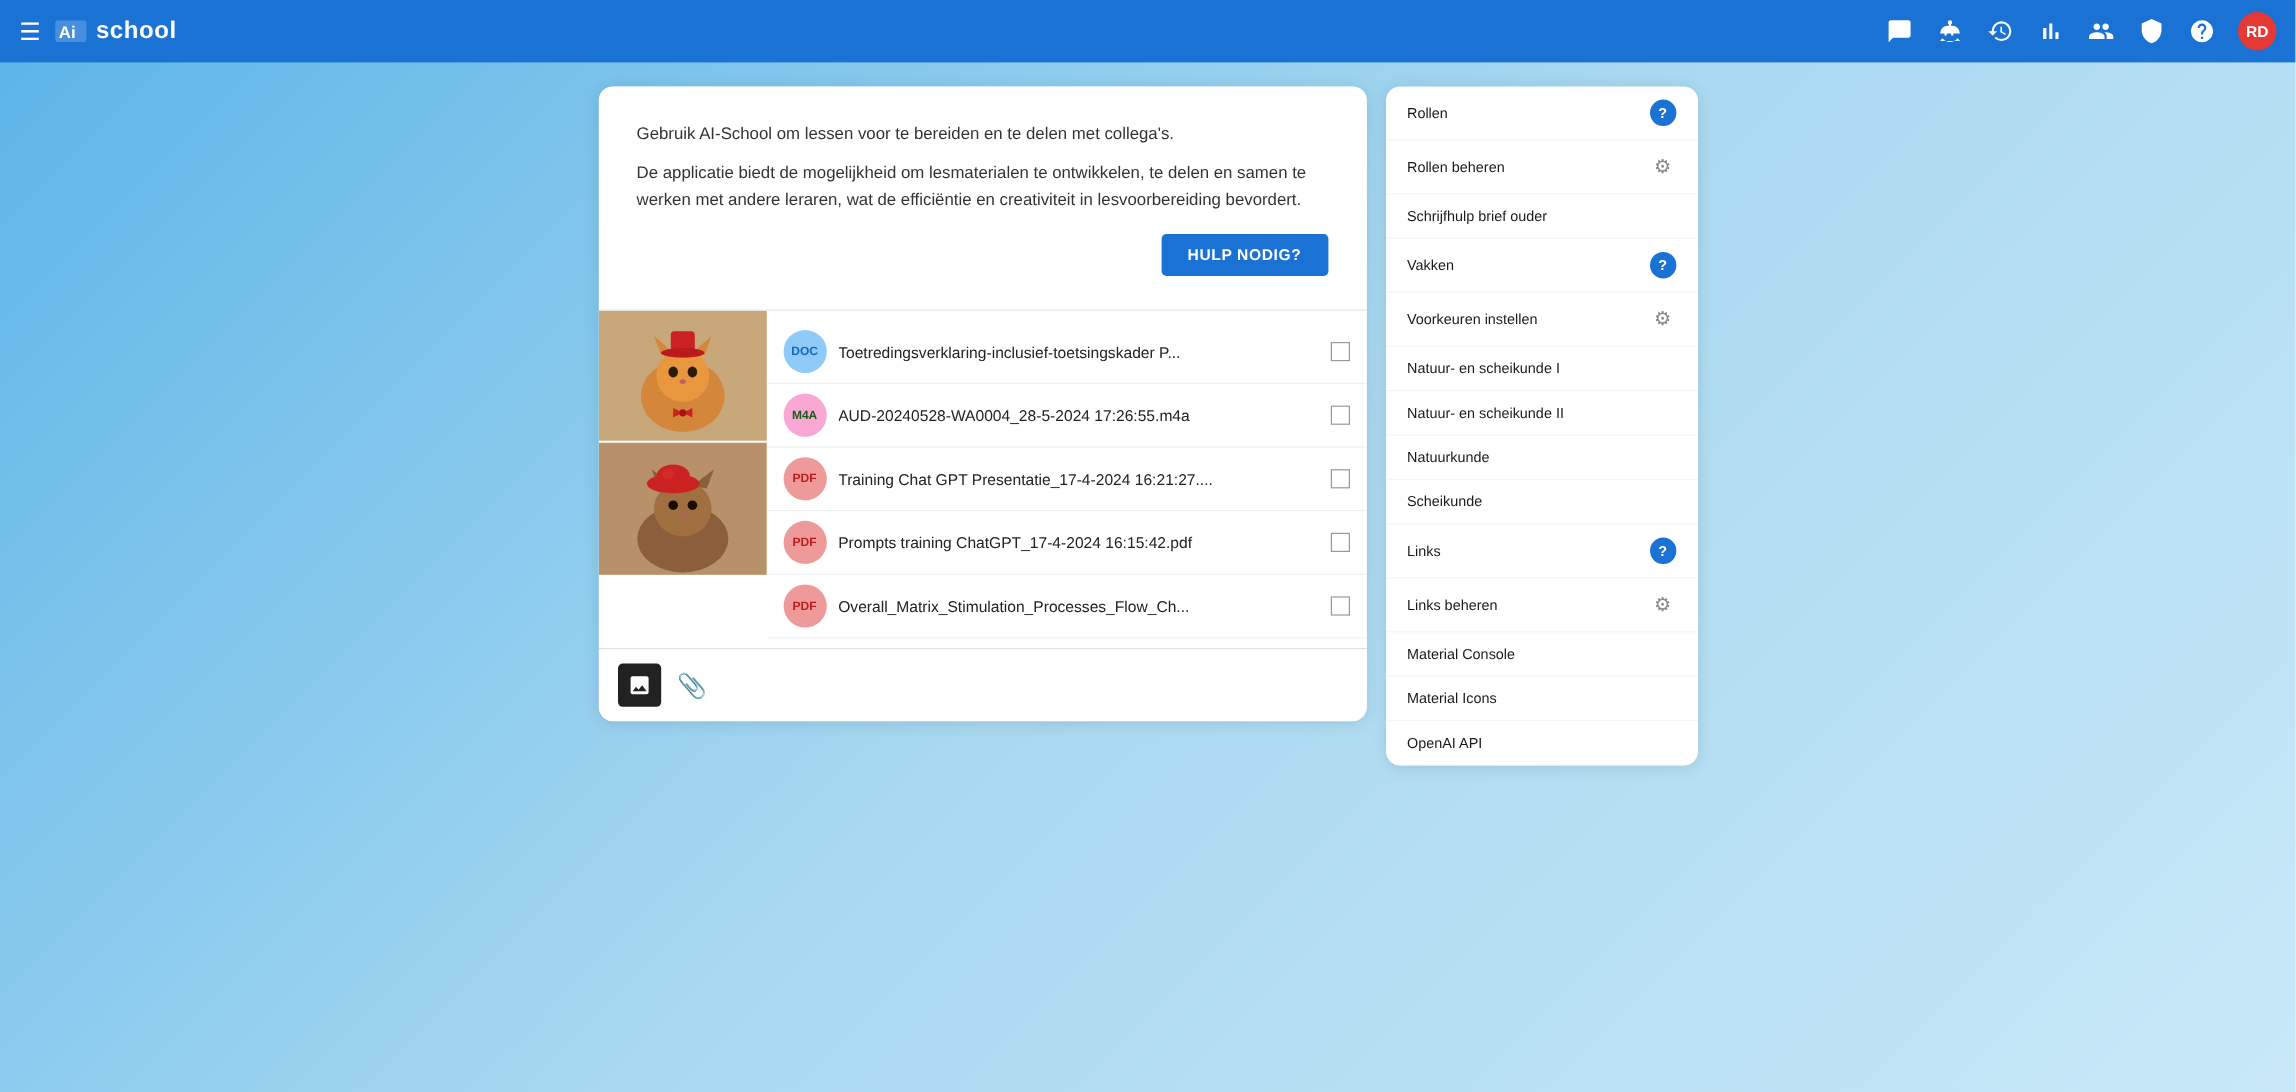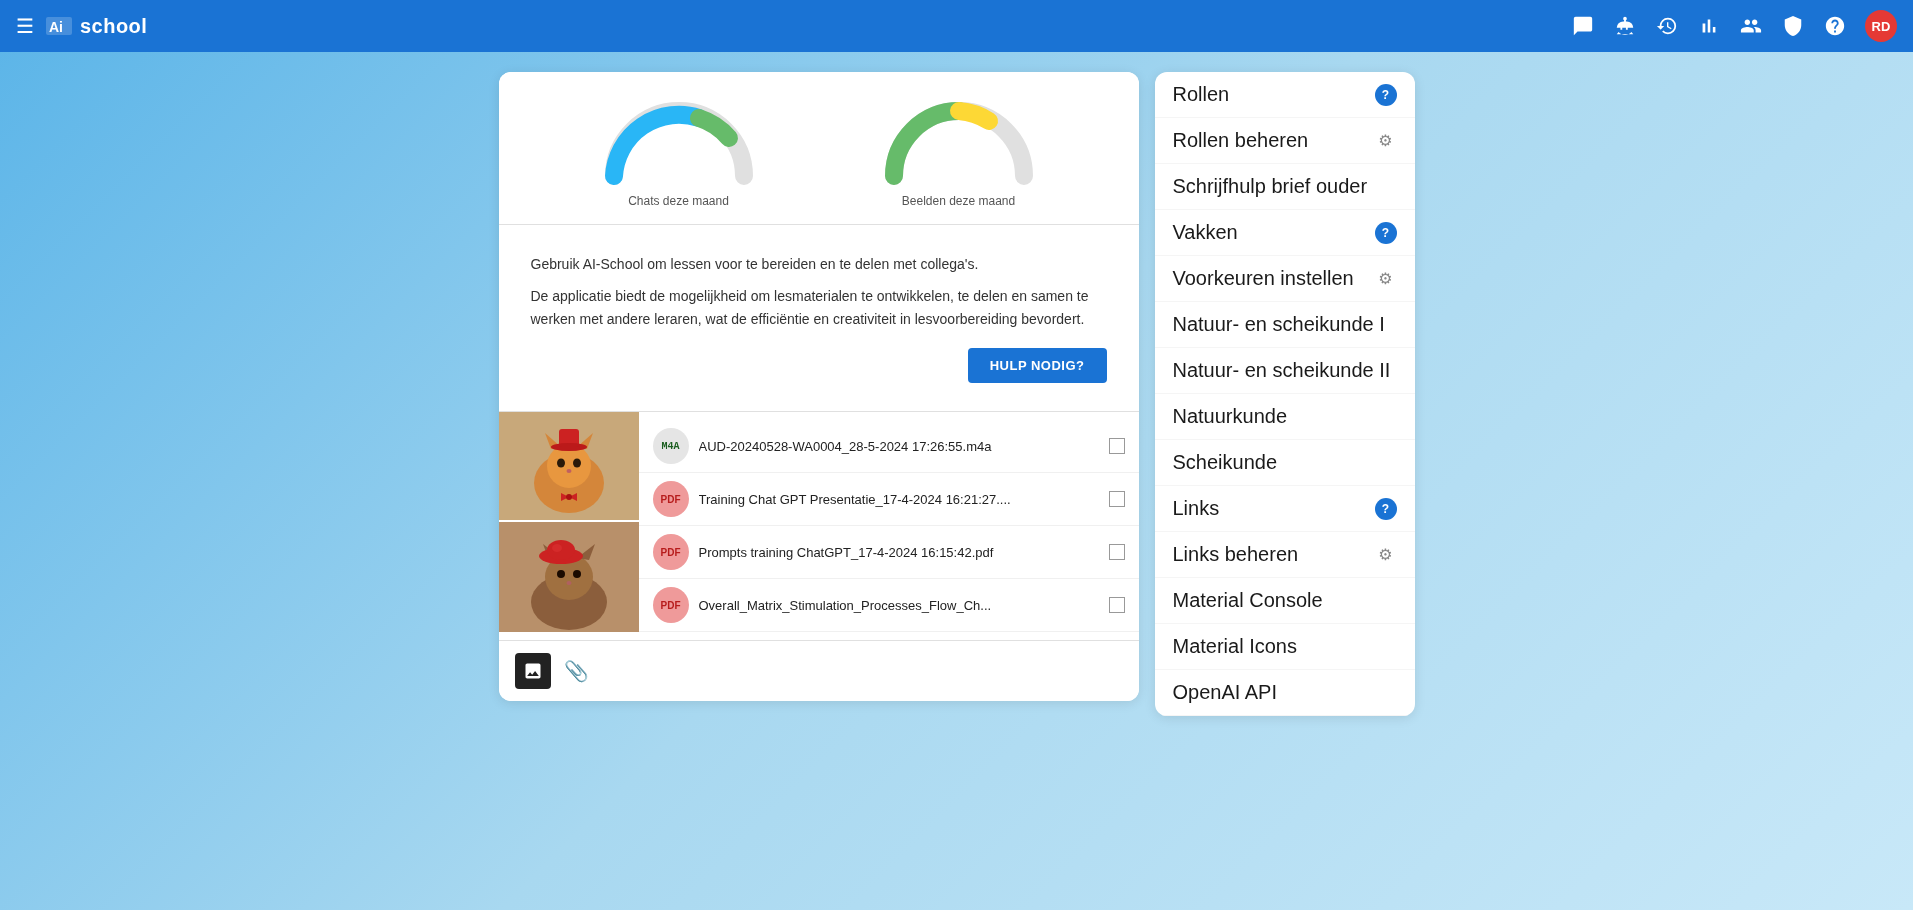--- a/index.html
+++ b/index.html
@@ -202,21 +202,21 @@
       color: #1565c0;
       font-size: 10px;
       font-weight: 700;
       display: flex;
       align-items: center;
       justify-content: center;
       flex-shrink: 0;
     }
     .file-badge.pdf { background: #ef9a9a; color: #b71c1c; }
     .file-badge.doc { background: #90caf9; color: #1565c0; }
-    .file-badge.m4a { background: #e5e5e5; color: #1b5e20; font-family: Liberation Mono, monospace; }
+    .file-badge.m4a { background: #f9a8d4; color: #1b5e20; }
     .file-name {
       font-size: 13px;
       color: #222;
       flex: 1;
       white-space: nowrap;
       overflow: hidden;
       text-overflow: ellipsis;
     }
     .file-checkbox {
       width: 16px;
@@ -299,21 +299,21 @@
     }
     .sidebar-item {
       display: flex;
       align-items: center;
       justify-content: space-between;
       padding: 11px 18px;
       cursor: pointer;
       border-bottom: 1px solid #f5f5f5;
     }
     .sidebar-item-label {
-      font-size: 20px;
+      font-size: 12px;
       color: #1a1a1a;
     }
     .sidebar-icon {
       width: 22px;
       height: 22px;
       display: flex;
       align-items: center;
       justify-content: center;
       border-radius: 50%;
       font-size: 14px;
@@ -390,46 +390,20 @@
     </span>
 
     <div class="avatar-btn">RD</div>
   </div>
 </nav>
 
 <div class="main-layout">
 
   <div class="center-panel">
 
-    <div class="gauges-section">
-
-      <div class="gauge-container">
-        <svg class="gauge-svg" viewBox="0 0 160 90">
-
-          <path d="M 15 80 A 65 65 0 0 1 145 80" fill="none" stroke="#e0e0e0" stroke-width="18" stroke-linecap="round"></path>
-
-          <path d="M 15 80 A 65 65 0 0 1 100 22" fill="none" stroke="#29b6f6" stroke-width="18" stroke-linecap="round"></path>
-
-          <path d="M 100 22 A 65 65 0 0 1 130 42" fill="none" stroke="#66bb6a" stroke-width="18" stroke-linecap="round"></path>
-        </svg>
-        <span class="gauge-label">Chats deze maand</span>
-      </div>
-
-      <div class="gauge-container">
-        <svg class="gauge-svg" viewBox="0 0 160 90">
-
-          <path d="M 15 80 A 65 65 0 0 1 145 80" fill="none" stroke="#e0e0e0" stroke-width="18" stroke-linecap="round"></path>
-
-          <path d="M 15 80 A 65 65 0 0 1 80 15" fill="none" stroke="#66bb6a" stroke-width="18" stroke-linecap="round"></path>
-
-          <path d="M 80 15 A 65 65 0 0 1 110 25" fill="none" stroke="#fdd835" stroke-width="18" stroke-linecap="round"></path>
-        </svg>
-        <span class="gauge-label">Beelden deze maand</span>
-      </div>
-    </div>
 
     <div class="tip-section">
       <p class="tip-text">Gebruik AI-School om lessen voor te bereiden en te delen met collega's.</p>
       <p class="tip-text">De applicatie biedt de mogelijkheid om lesmaterialen te ontwikkelen, te delen en samen te werken met andere leraren, wat de efficiëntie en creativiteit in lesvoorbereiding bevordert.</p>
       <button class="hulp-btn">HULP NODIG?</button>
     </div>
 
     <div class="files-section">
 
       <div class="images-panel">
@@ -479,20 +453,25 @@
 
             <ellipse cx="62" cy="34" rx="22" ry="8" fill="#cc2222"></ellipse>
             <ellipse cx="62" cy="28" rx="14" ry="10" fill="#cc2222"></ellipse>
 
             <ellipse cx="58" cy="26" rx="5" ry="4" fill="#dd3333" fill-opacity="0.5"></ellipse>
           </svg>
         </div>
       </div>
 
       <div class="files-list">
+        <div class="file-item">
+          <div class="file-badge doc">DOC</div>
+          <span class="file-name">Toetredingsverklaring-inclusief-toetsingskader P...</span>
+          <div class="file-checkbox"></div>
+        </div>
         <div class="file-item">
           <div class="file-badge m4a">M4A</div>
           <span class="file-name">AUD-20240528-WA0004_28-5-2024 17:26:55.m4a</span>
           <div class="file-checkbox"></div>
         </div>
         <div class="file-item">
           <div class="file-badge pdf">PDF</div>
           <span class="file-name">Training Chat GPT Presentatie_17-4-2024 16:21:27....</span>
           <div class="file-checkbox"></div>
         </div>

